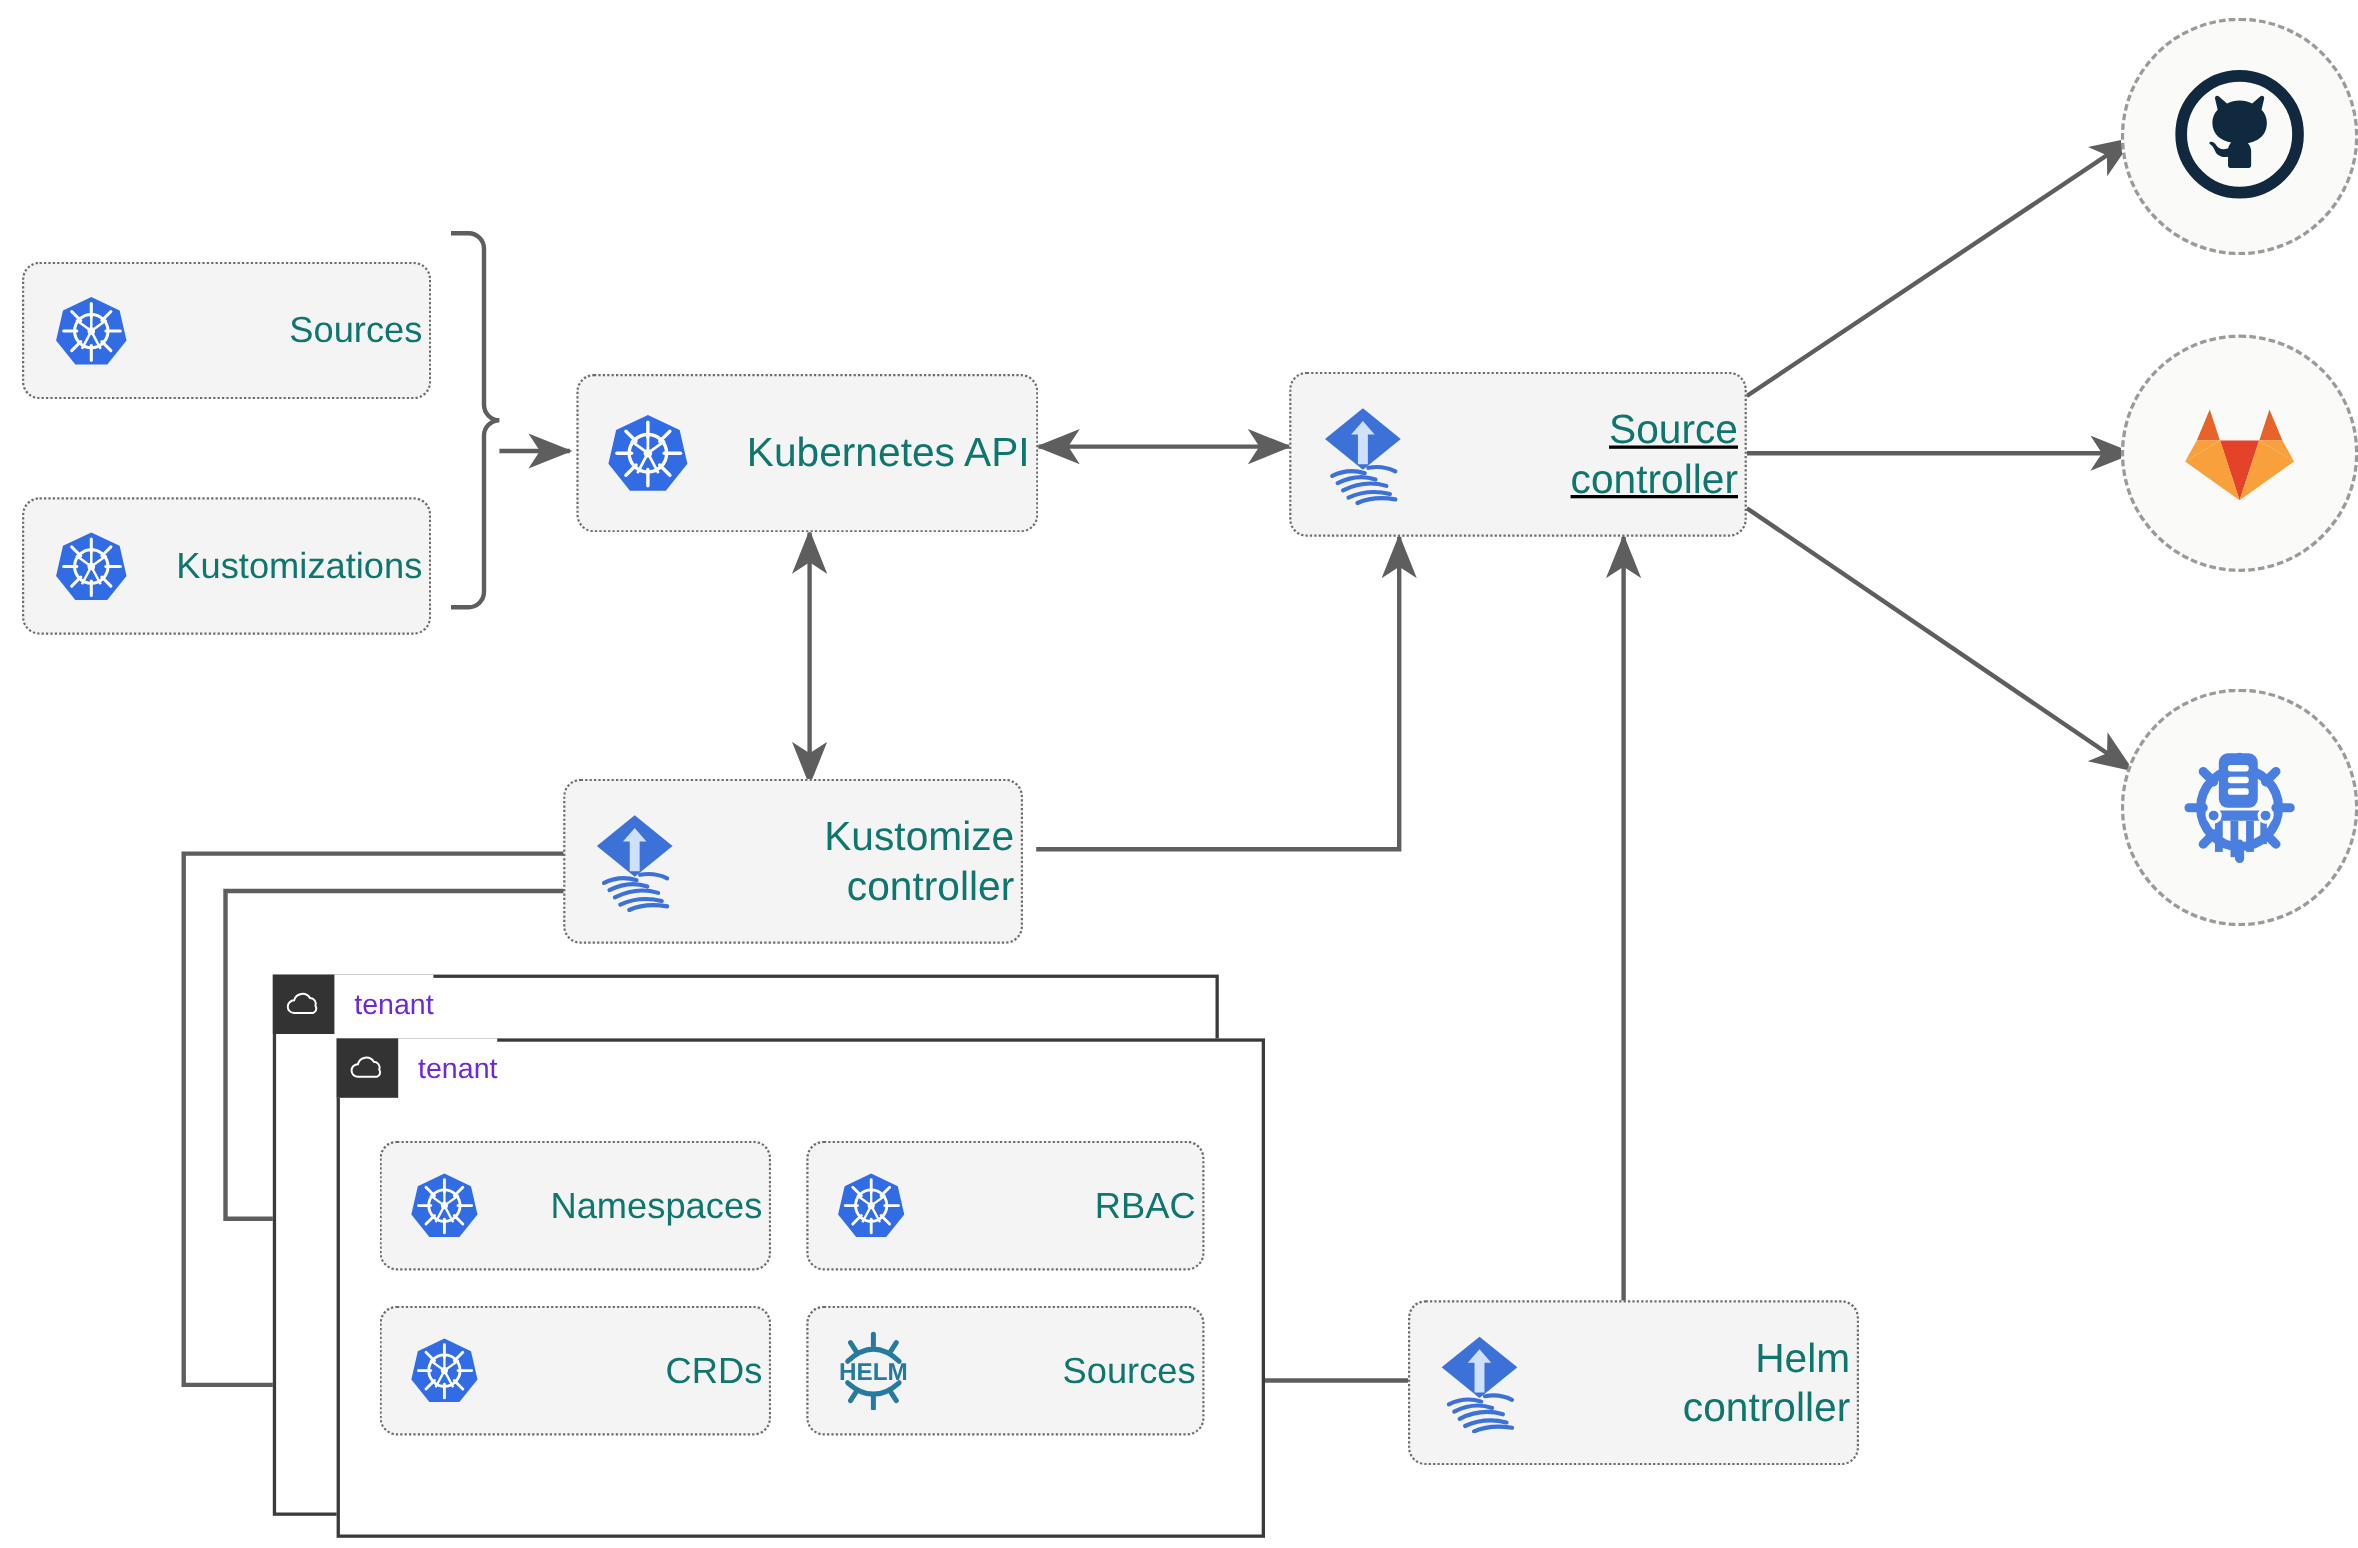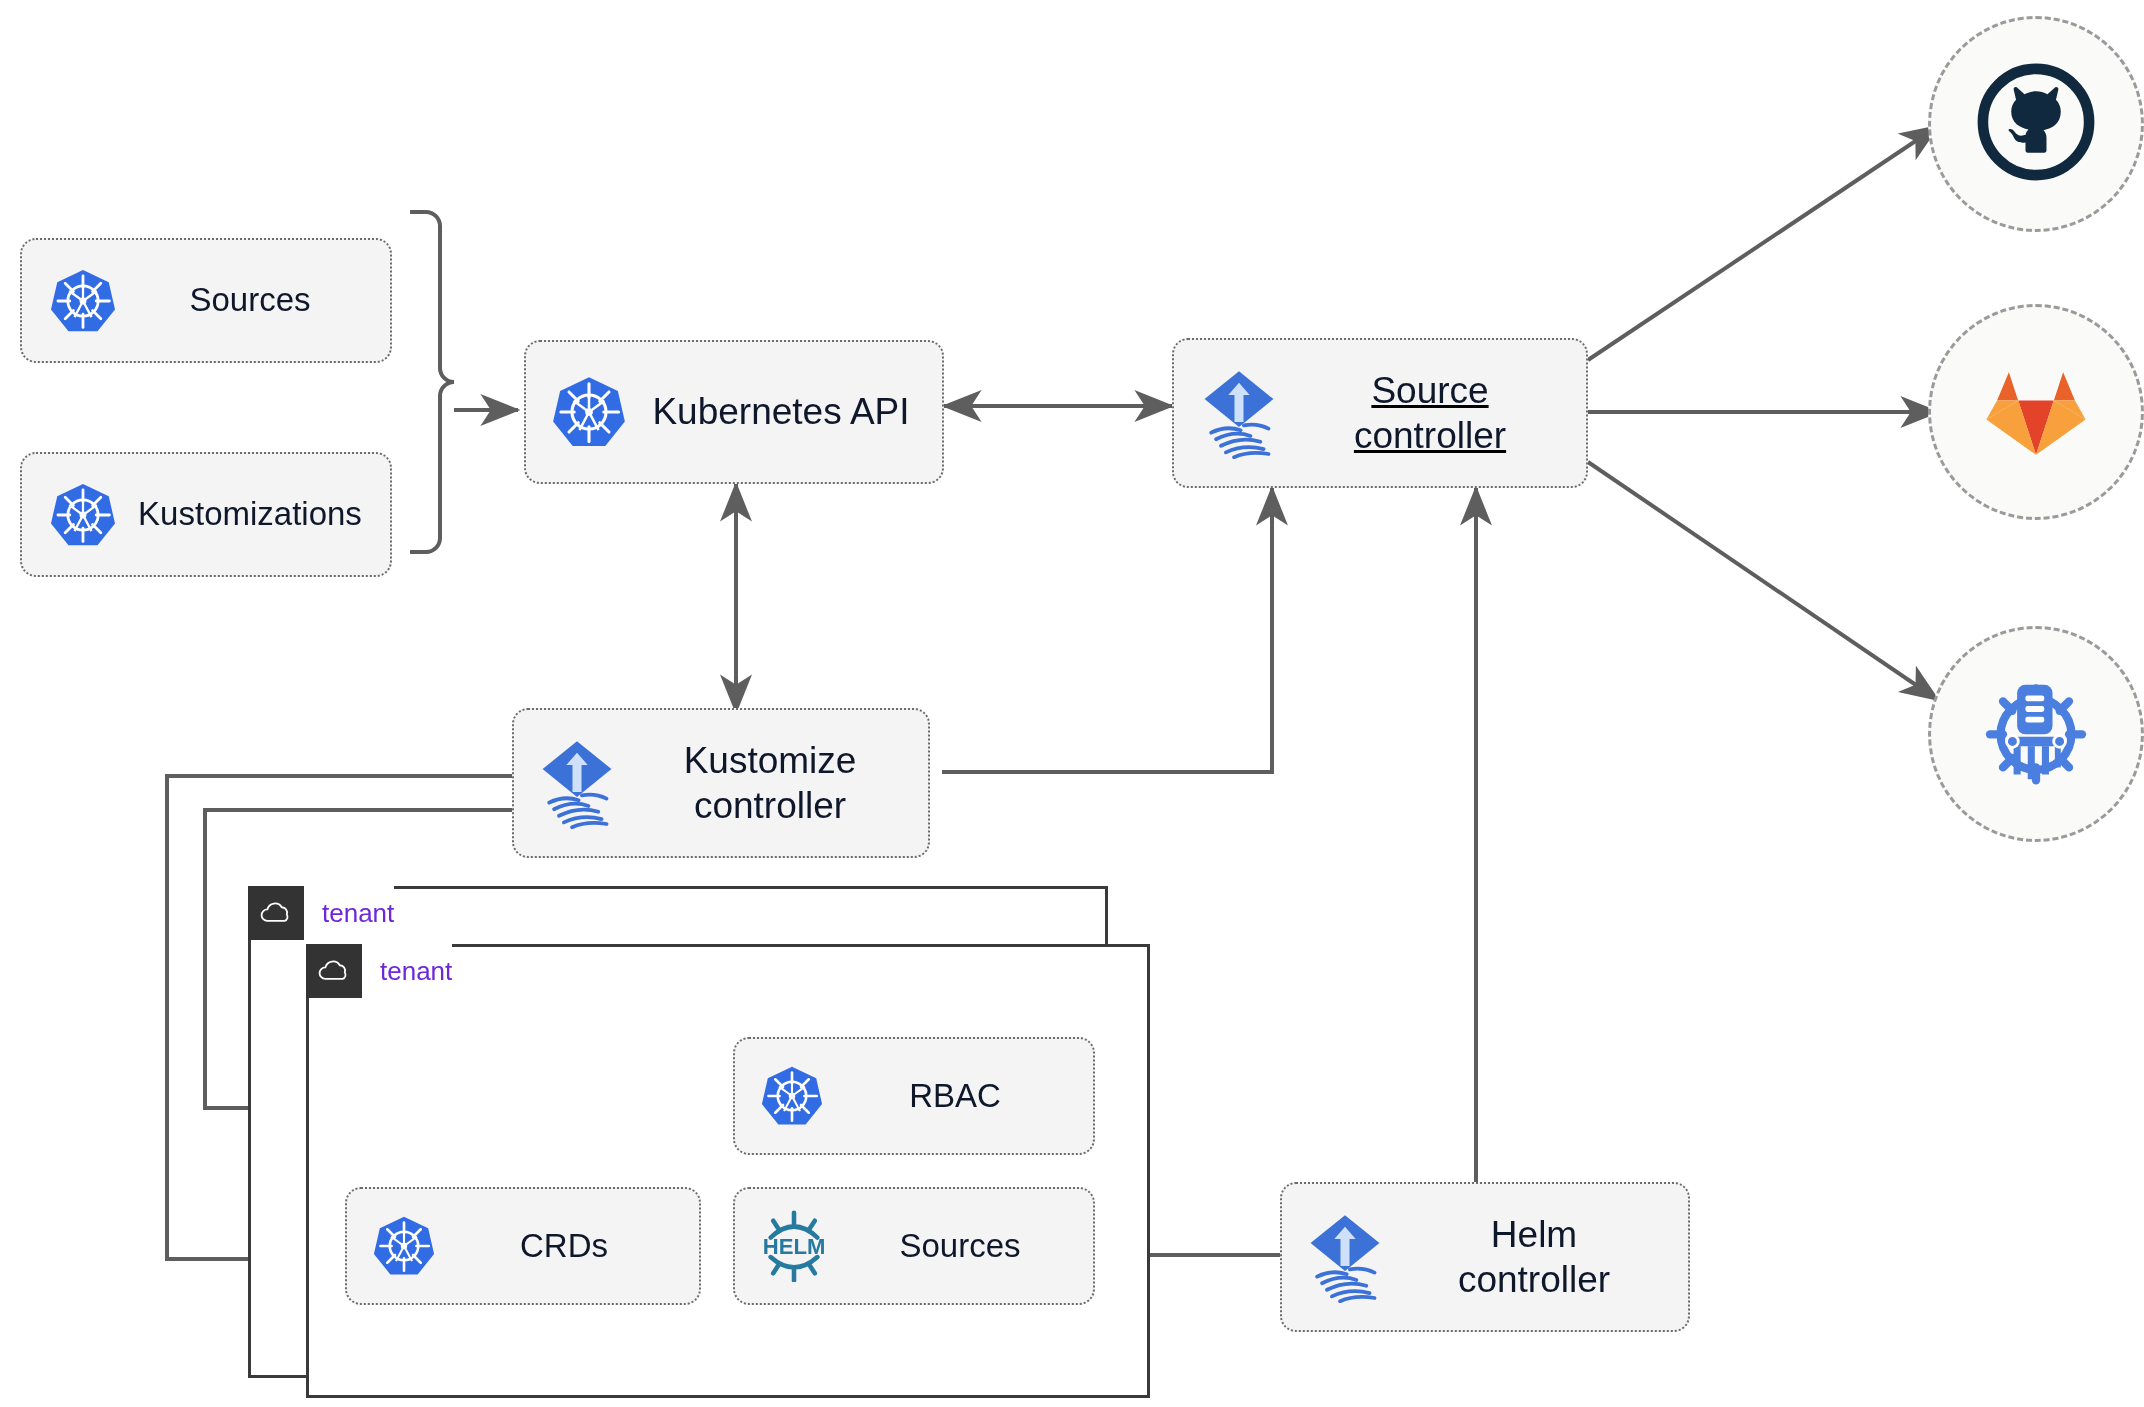--- a/index.html
+++ b/index.html
@@ -27,22 +27,22 @@
     justify-content: flex-start;
   }
   .node .ico {
     flex: 0 0 auto;
     display: flex;
     align-items: center;
     justify-content: center;
   }
   .node .lbl {
     flex: 1 1 auto;
-    text-align: center;
-    color: #0f172a;
+    text-align: right;
+    color: #0f766e;
     line-height: 1.22;
     white-space: pre-line;
     padding-right: 6px;
   }
   .n-res  { font-size: 33px; }
   .n-big  { font-size: 37px; }
   .n-ctrl { font-size: 37px; }
 
   
   .tenant {
@@ -335,20 +335,28 @@
   <div class="tenant" style="left:306px;top:944px;width:844px;height:454px;">
     <div class="tenant-tab">
       <span class="tenant-badge">
         <svg width="36" height="24">
             <use href="#sym-cloud"></use>
           </svg>
       </span>
       <span class="tenant-name">tenant</span>
     </div>
 
+    <div class="node n-res" style="left:36px;top:90px;width:356px;height:118px;">
+      <span class="ico">
+        <svg width="62" height="62" style="margin-left:26px">
+            <use href="#sym-k8s"></use>
+          </svg>
+      </span>
+      <span class="lbl">Namespaces</span>
+    </div>
 
     <div class="node n-res" style="left:424px;top:90px;width:362px;height:118px;">
       <span class="ico">
         <svg width="62" height="62" style="margin-left:26px">
             <use href="#sym-k8s"></use>
           </svg>
       </span>
       <span class="lbl">RBAC</span>
     </div>
 

